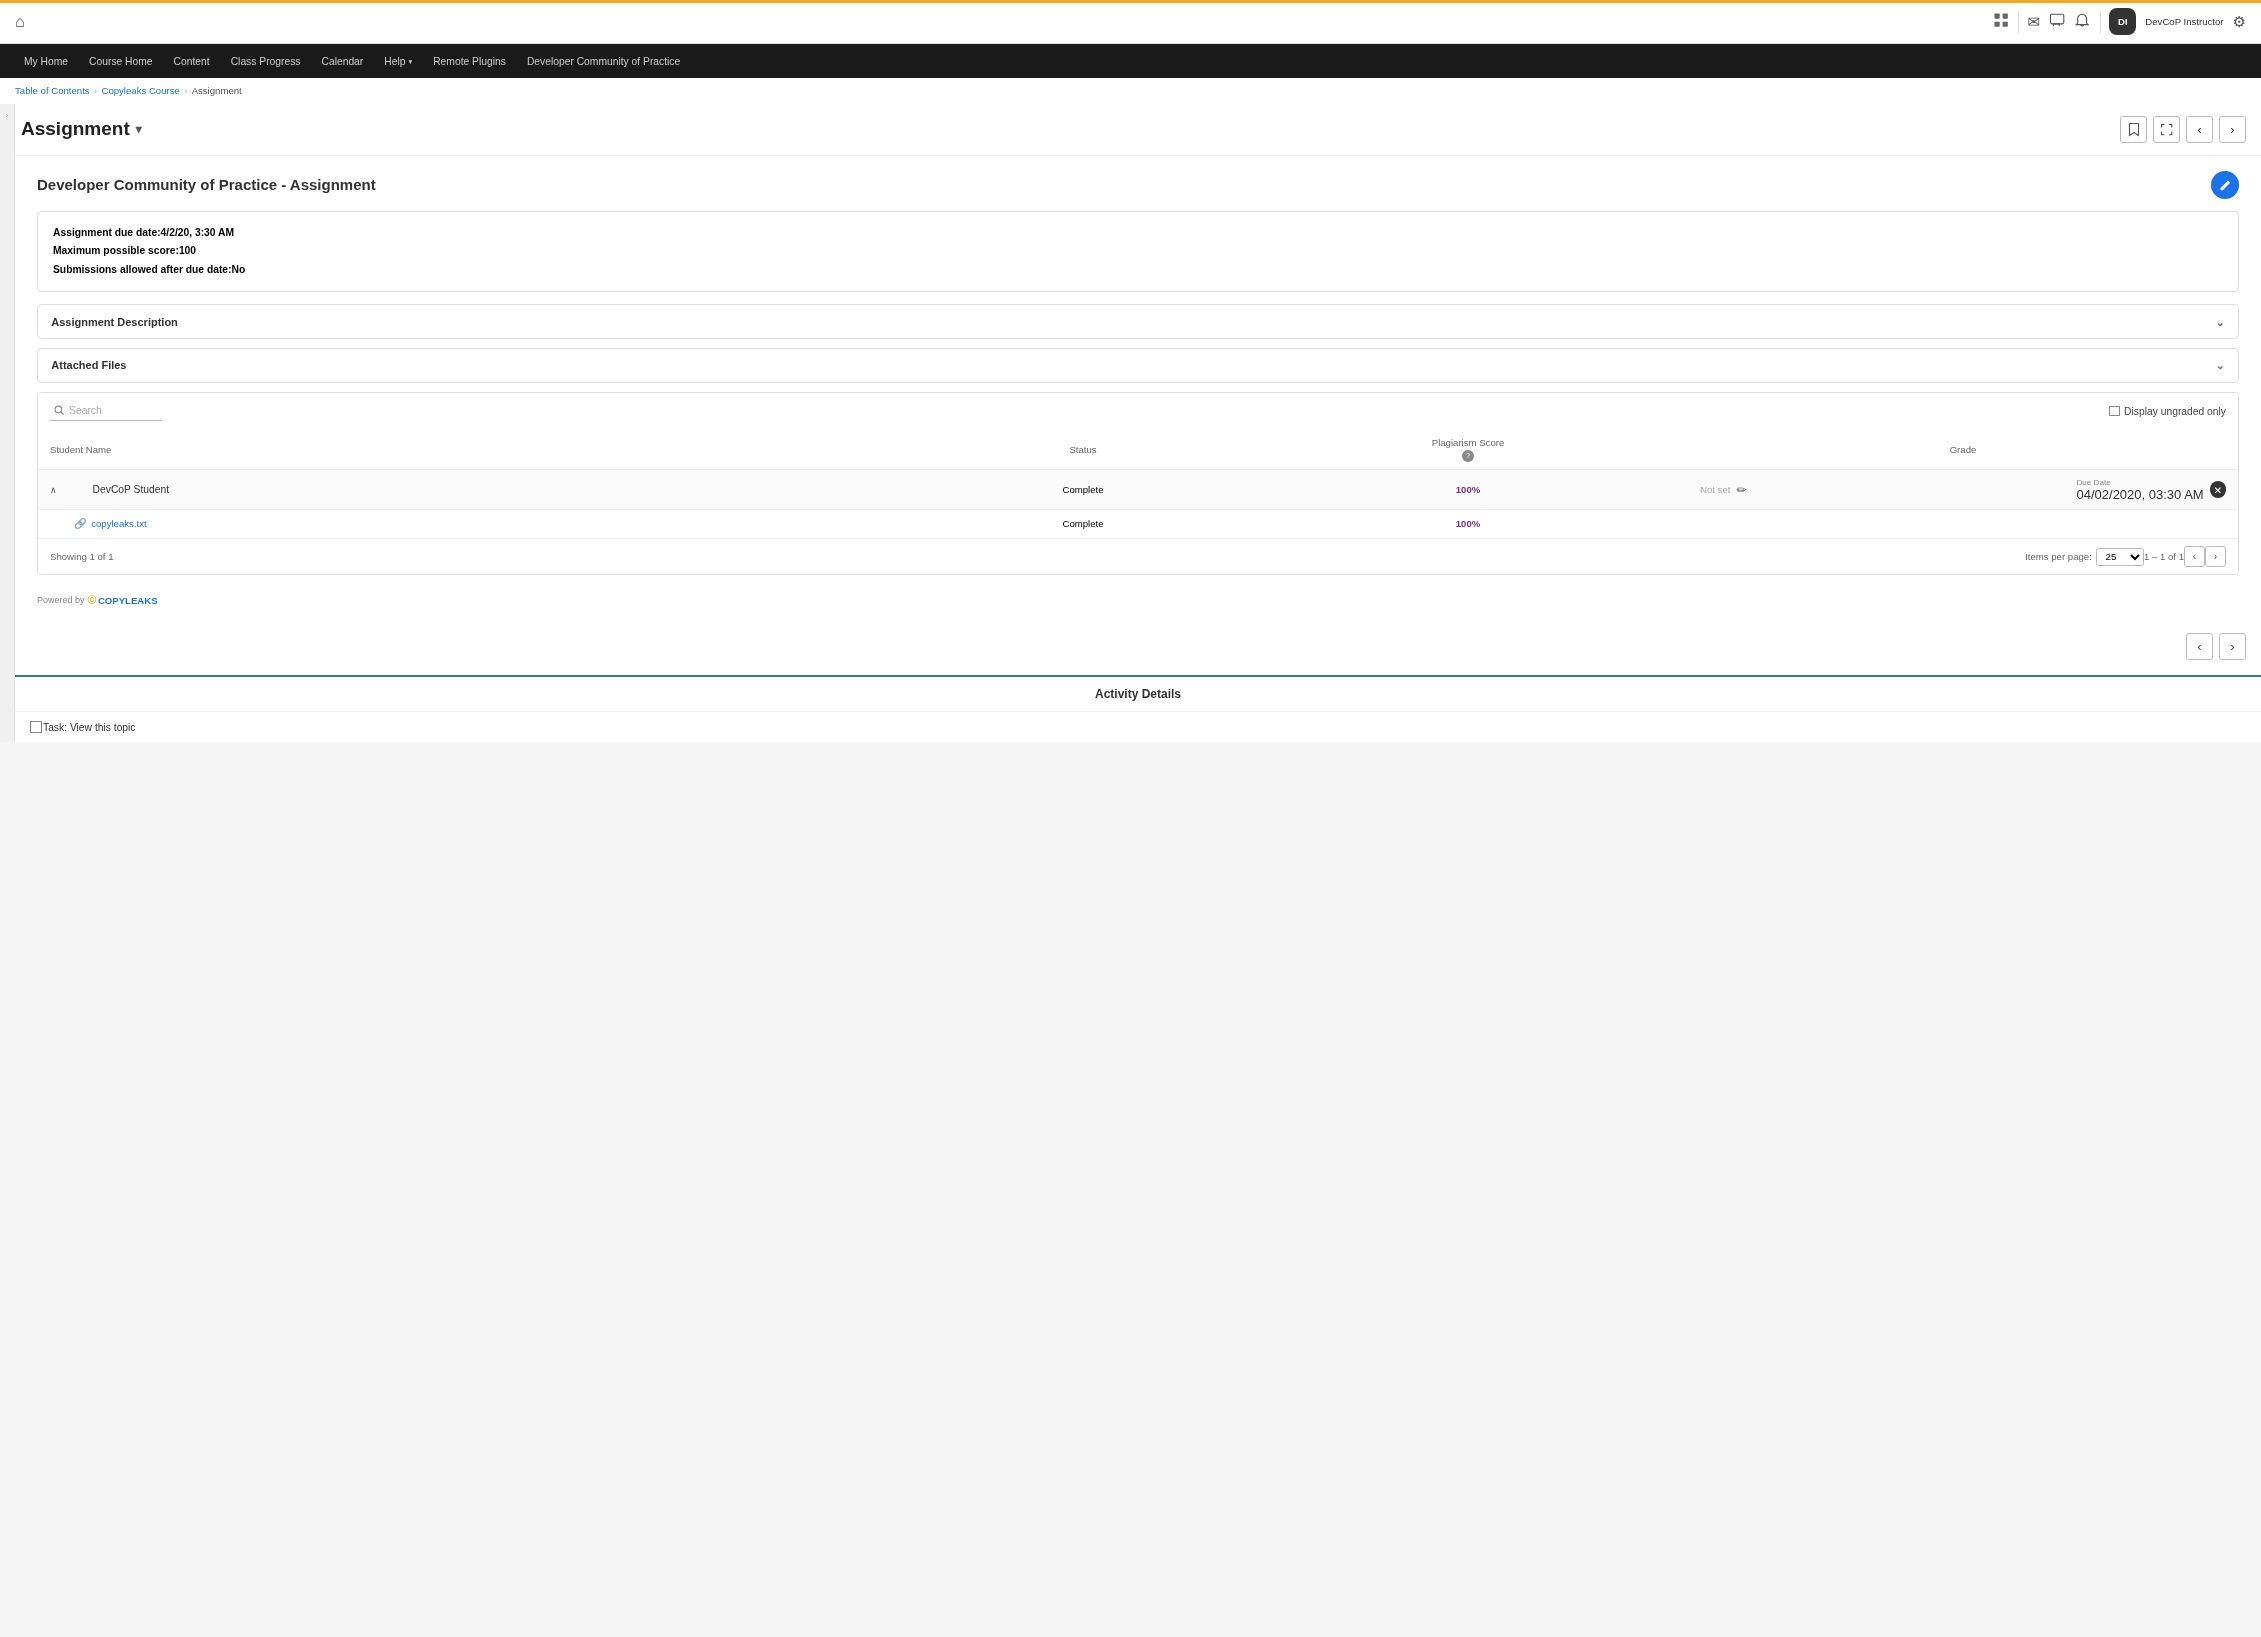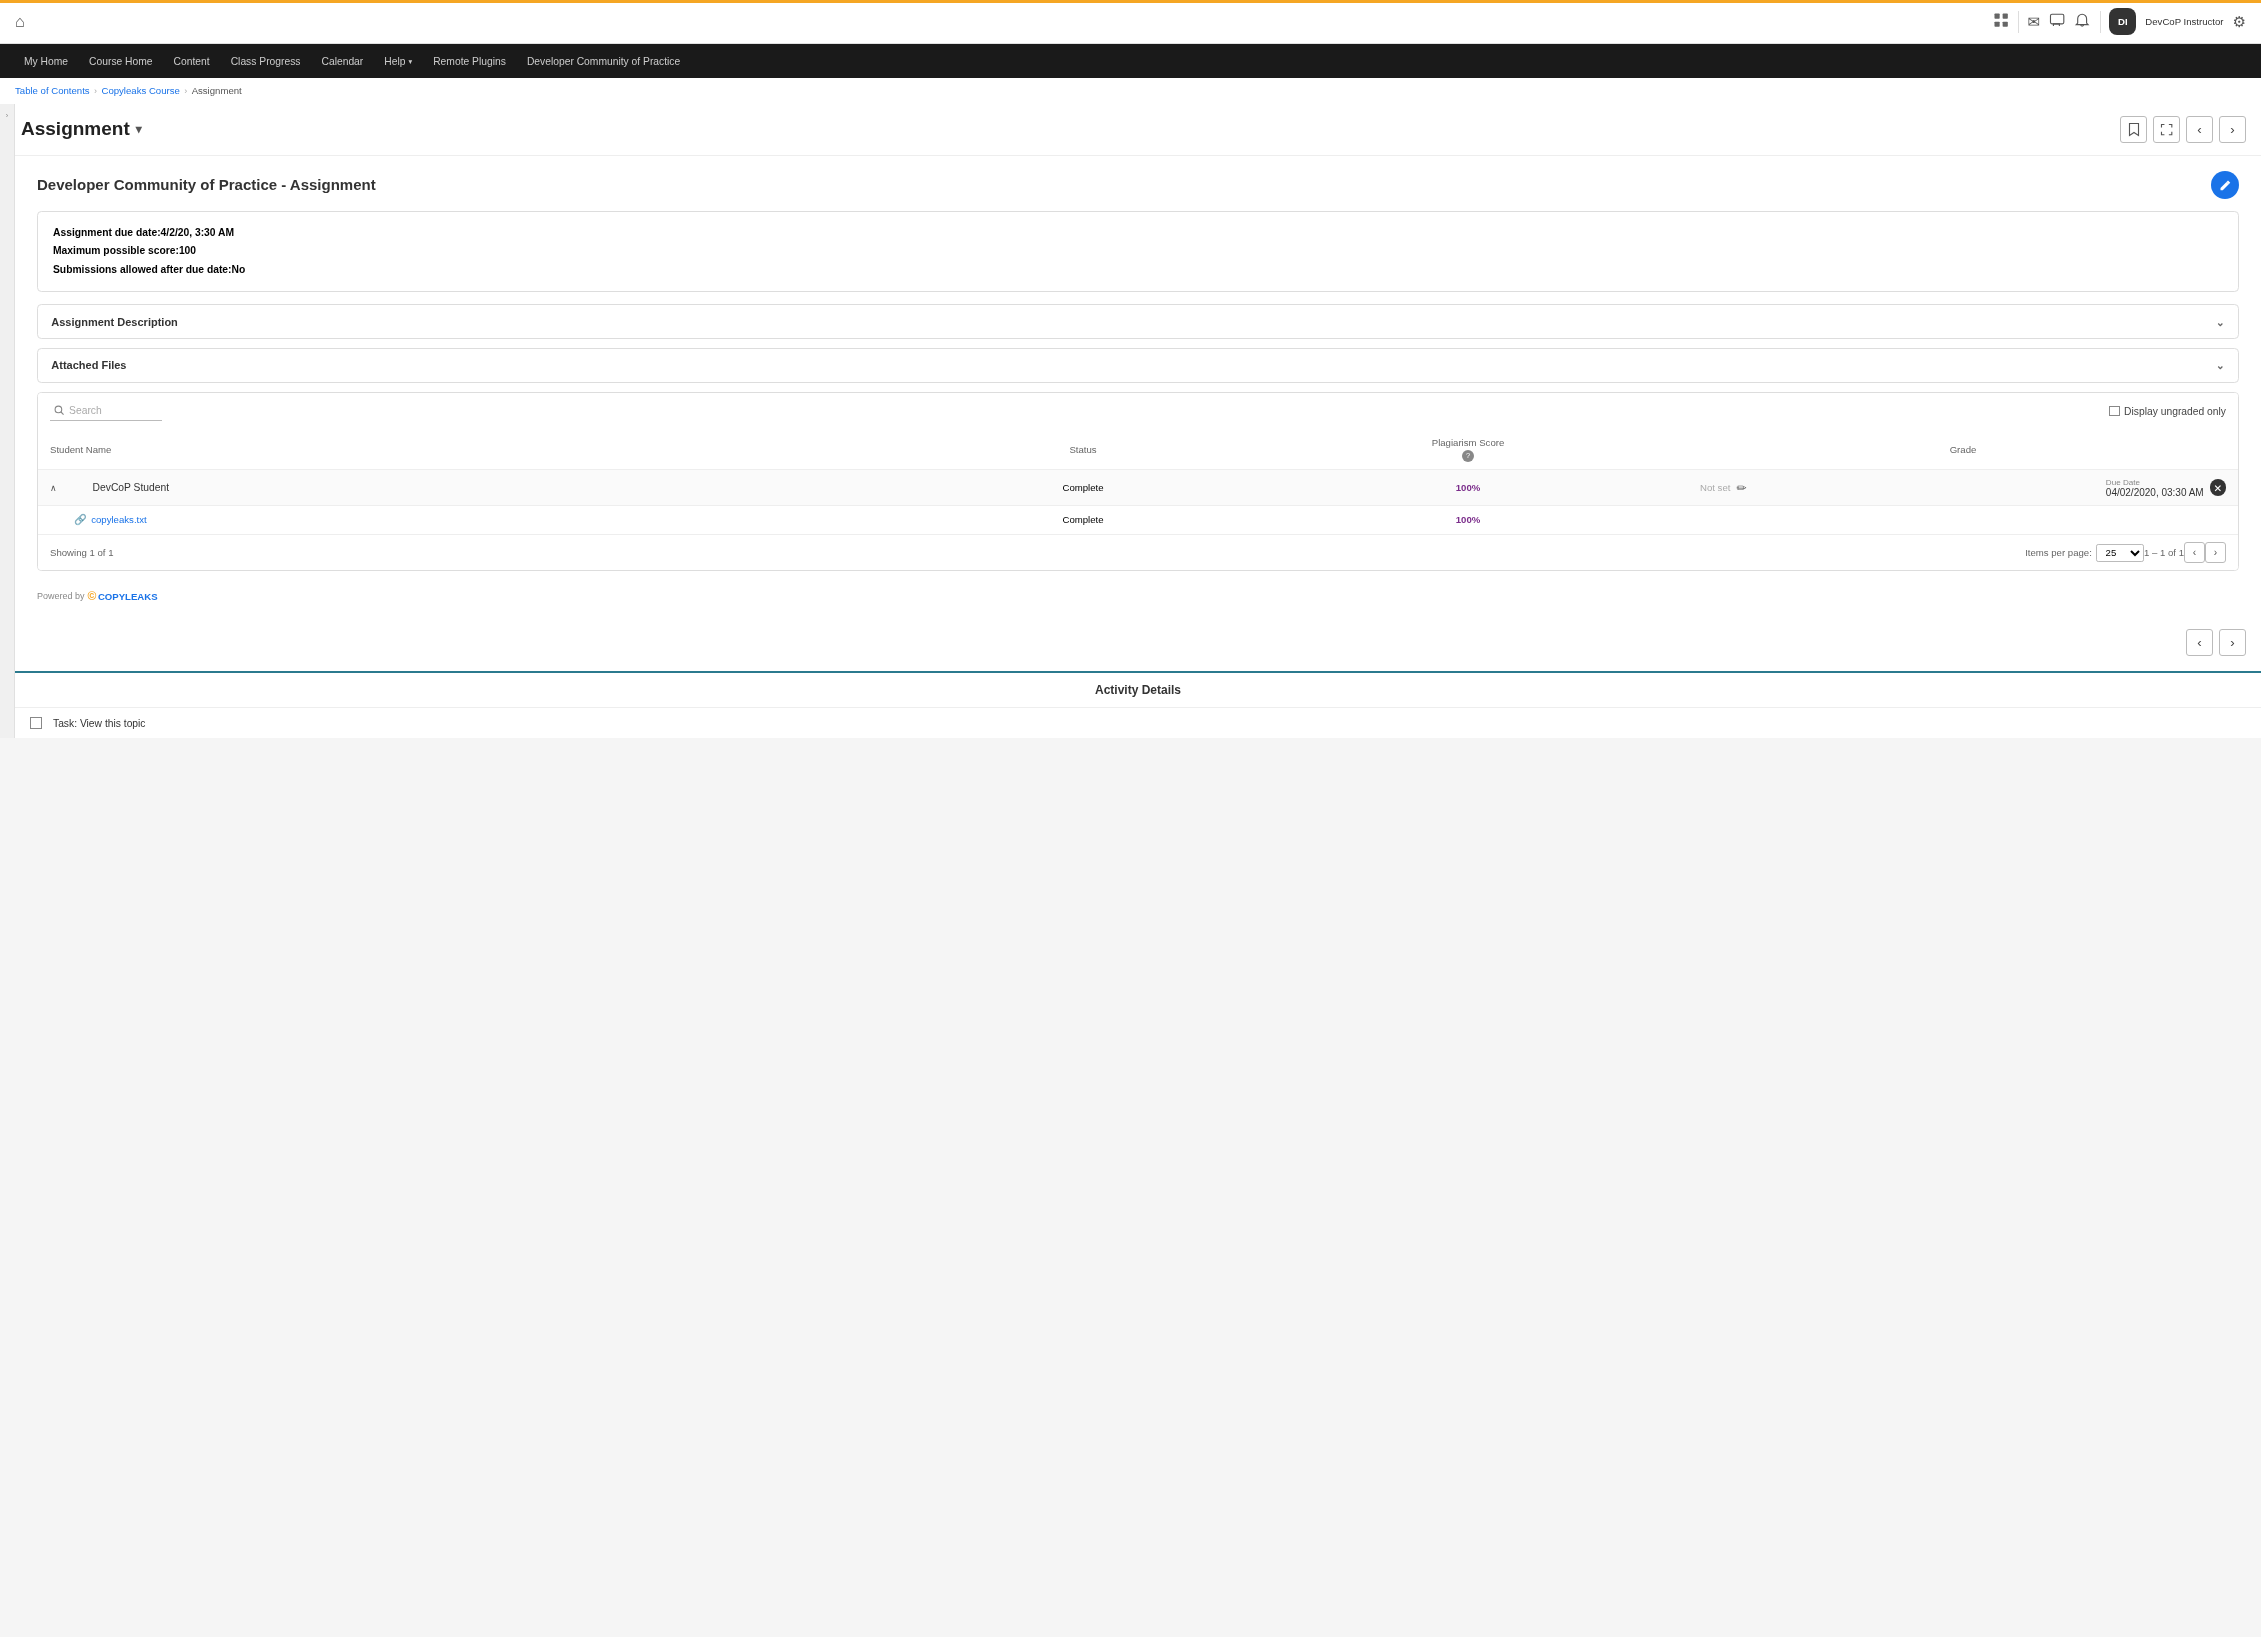--- a/index.html
+++ b/index.html
@@ -265,21 +265,21 @@
     .grade-area {
       display: flex;
       align-items: center;
       gap: 6px;
       text-align: right;
     }
     .not-set { color: #aaa; }
     .edit-grade { font-size: 12px; cursor: pointer; color: #555; }
     .due-date-area { font-size: 9px; }
     .due-date-label { color: #888; font-size: 8.1px; }
-    .due-date-val { font-size: 10px; color: #333; }
+    .due-date-val { font-size: 13px; color: #333; }
     .remove-btn {
       width: 16.3px; height: 16.3px;
       background: #333;
       color: #fff;
       border-radius: 50%;
       display: flex; align-items: center; justify-content: center;
       font-size: 10.3px;
       cursor: pointer;
     }
 
@@ -366,21 +366,21 @@
       padding: 10.3px 15px;
       font-size: 12px;
       font-weight: bold;
       color: #333;
       text-align: center;
       border-bottom: 0.7px solid #eee;
     }
     .task-row {
       display: flex;
       align-items: center;
-      gap: 11px;
+      gap: 1px;
       padding: 9px 15px;
       font-size: 10.3px;
       color: #333;
     }
     .task-checkbox {
       width: 12px; height: 12px;
       border: 0.7px solid #888;
       background: #fff;
       display: inline-block;
       cursor: pointer;

